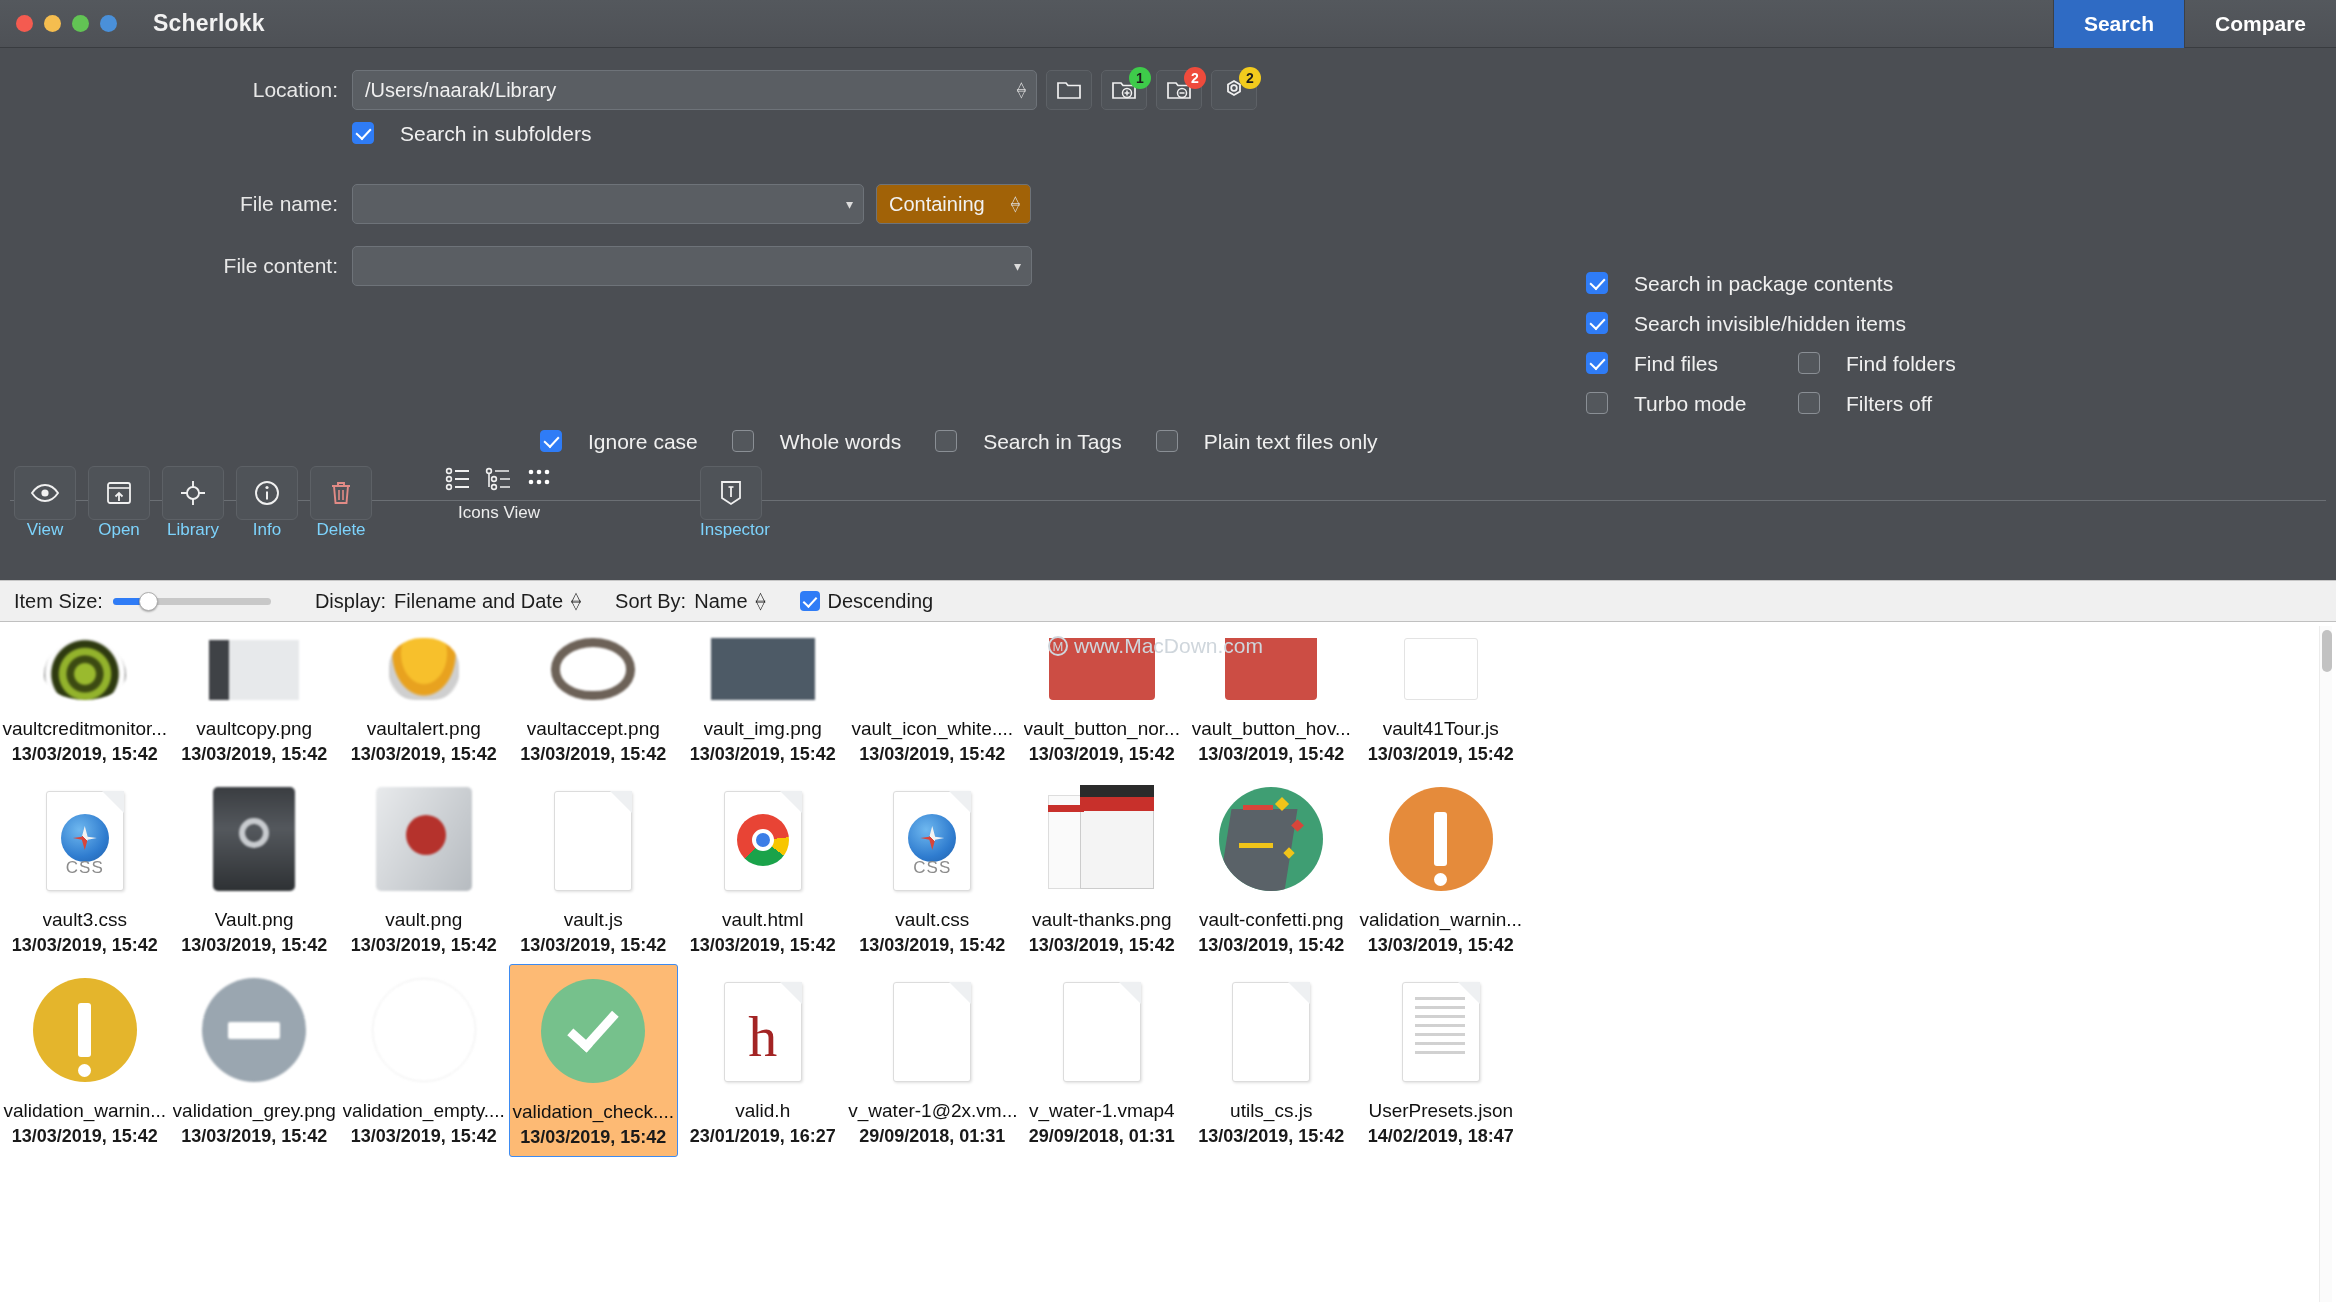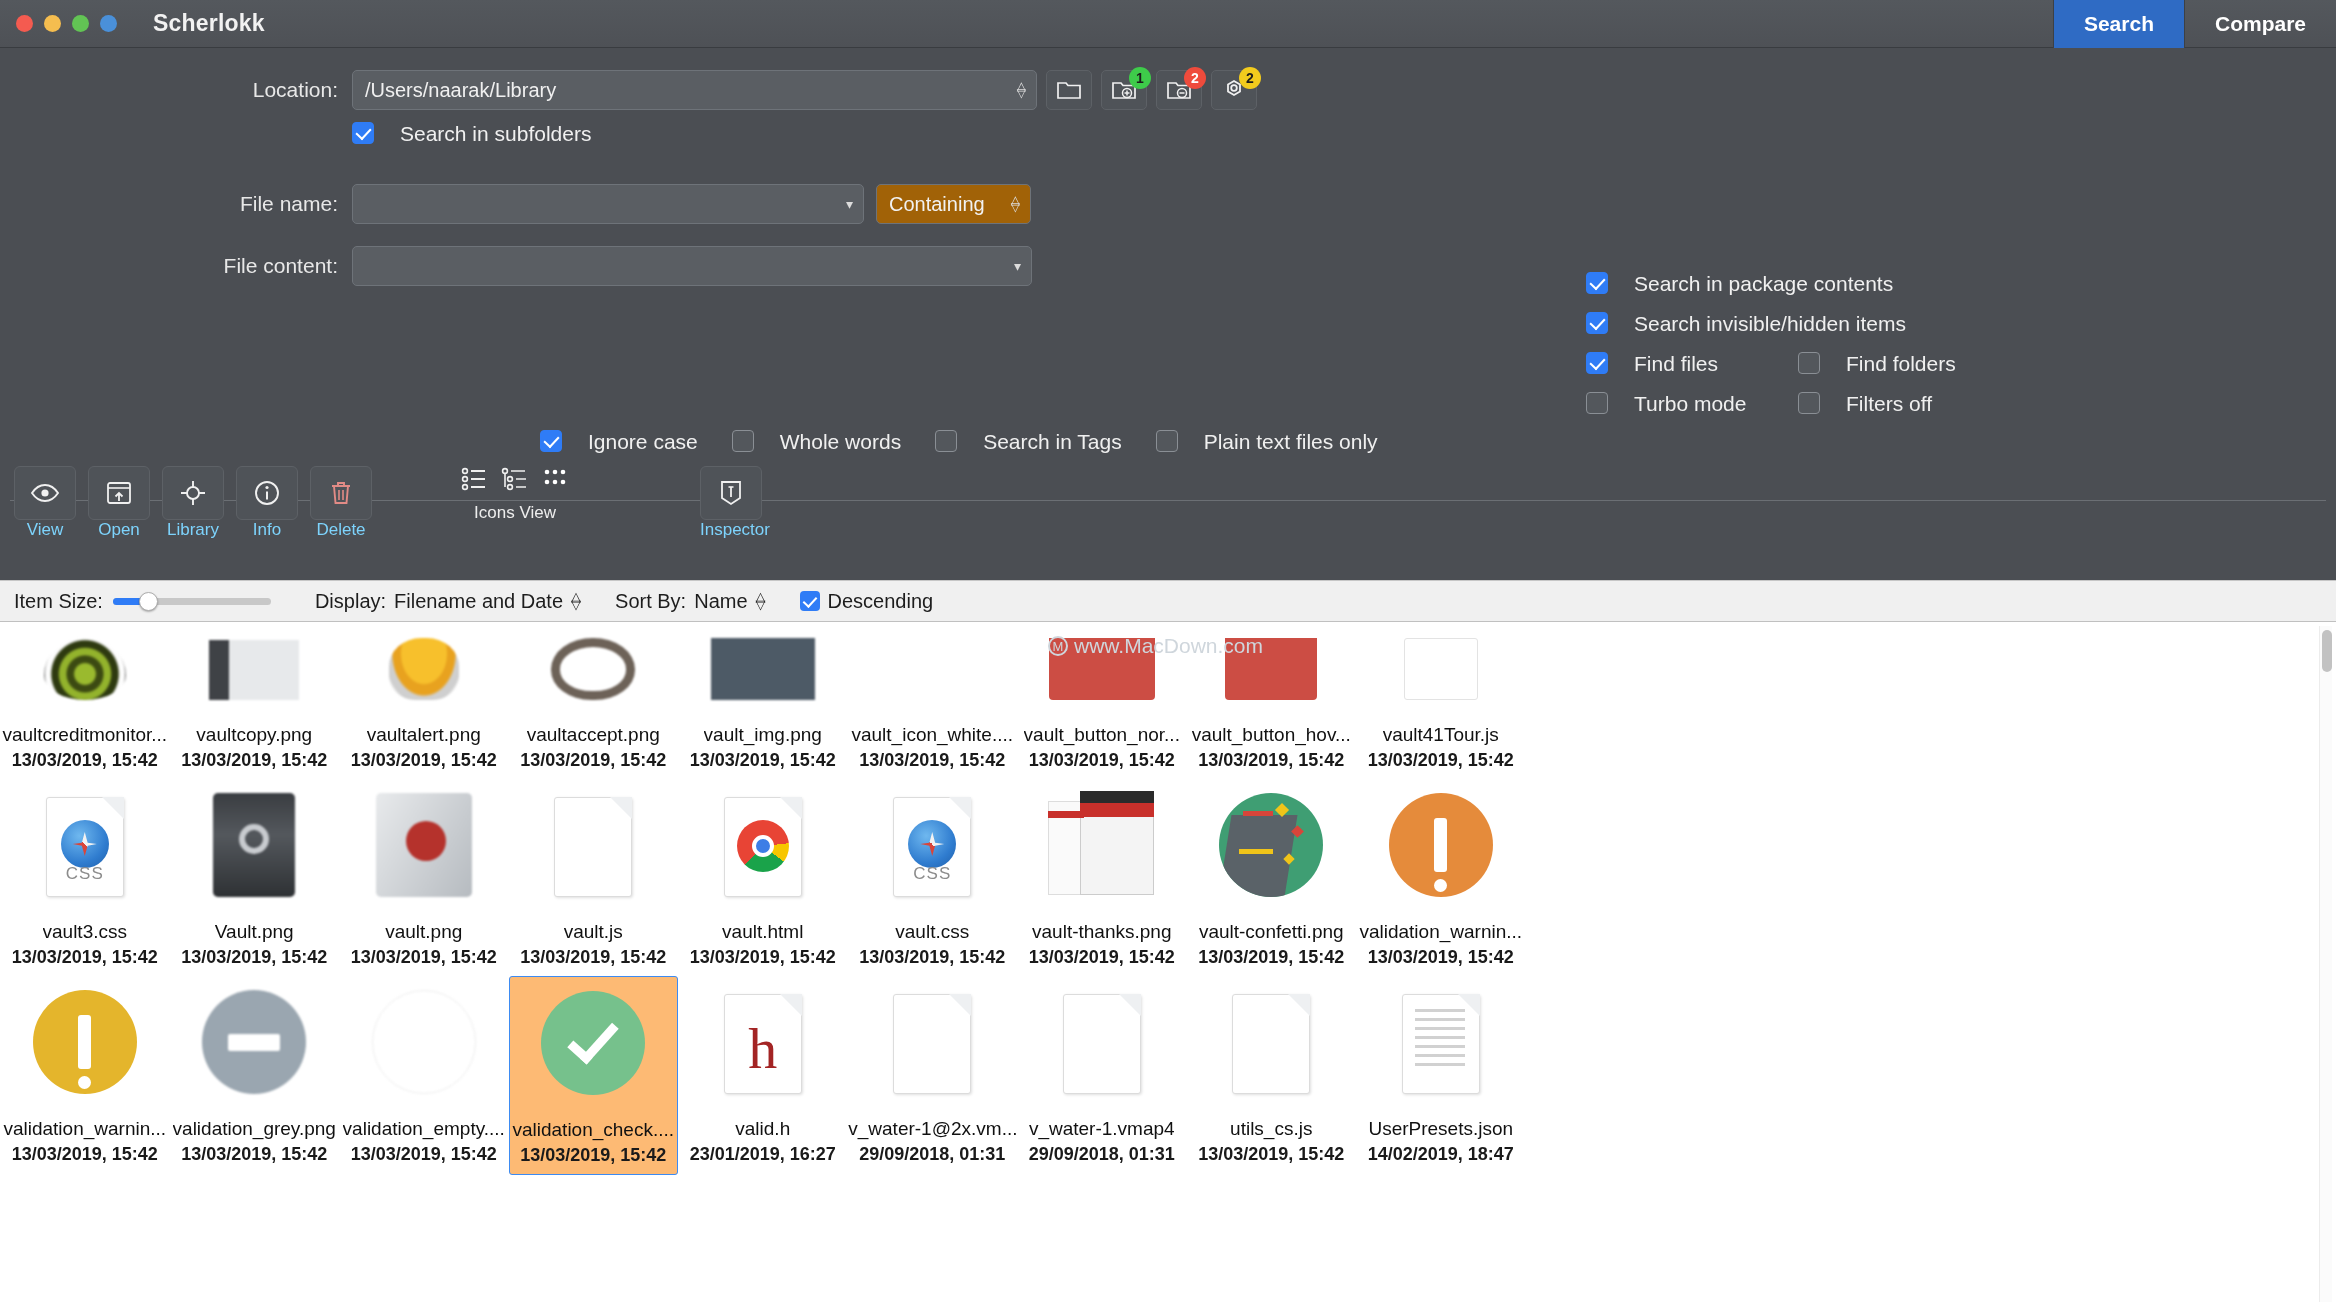--- a/index.html
+++ b/index.html
@@ -172,21 +172,21 @@
   .results {
     position:relative; background:#fff; height:688px; overflow:hidden;
   }
   .grid { display:flex; flex-wrap:wrap; padding:0; }
   .cell {
     width:169.5px; padding:6px 2px 8px; text-align:center;
     display:flex; flex-direction:column; align-items:center;
   }
   .cell.selected { background:#fdba74; border:1px solid #3d8bf2; border-radius:3px; }
   .thumb { height:112px; display:flex; align-items:flex-end; justify-content:center; }
-  .fname { font-size:19px; color:#111; margin-top:24px; white-space:nowrap;
+  .fname { font-size:19px; color:#111; margin-top:18px; white-space:nowrap;
            overflow:hidden; max-width:168px; }
   .fdate { font-size:18px; color:#1a1a1a; margin-top:4px; white-space:nowrap;font-weight:bold; }
 
   .row1 .thumb { height:72px; align-items:flex-end; }
 
   
   .page {
     width:78px; height:100px; background:#fff; border:1px solid #dcdcdc;
     border-radius:3px; position:relative; box-shadow:1px 1px 3px rgba(0,0,0,.13);
   }
@@ -425,21 +425,21 @@
         <svg width="22" height="26" viewBox="0 0 22 26">
           <path d="M2 6h18M8 6V3h6v3" fill="none" stroke="#e28b86" stroke-width="1.9"></path>
           <path d="M4 6l1.5 17h11L18 6z" fill="none" stroke="#e28b86" stroke-width="1.9"></path>
           <path d="M9 10v10M13 10v10" stroke="#e28b86" stroke-width="1.6"></path>
         </svg>
       </div>
       <div class="cap">Delete</div>
     </div>
   </div>
 
-  <div class="tool-group" style="left:460px;">
+  <div class="tool-group" style="left:444px;">
     <div style="display:flex; flex-direction:column;">
       <div style="display:flex; gap:12px;">
         <div class="box">
           <svg width="28" height="26" viewBox="0 0 28 26">
             <circle cx="5" cy="5" r="2.4" fill="none" stroke="#f0f0f0" stroke-width="1.6"></circle>
             <circle cx="5" cy="13" r="2.4" fill="none" stroke="#f0f0f0" stroke-width="1.6"></circle>
             <circle cx="5" cy="21" r="2.4" fill="none" stroke="#f0f0f0" stroke-width="1.6"></circle>
             <path d="M11 5h14M11 13h14M11 21h14" stroke="#f0f0f0" stroke-width="1.8"></path>
           </svg>
         </div>

